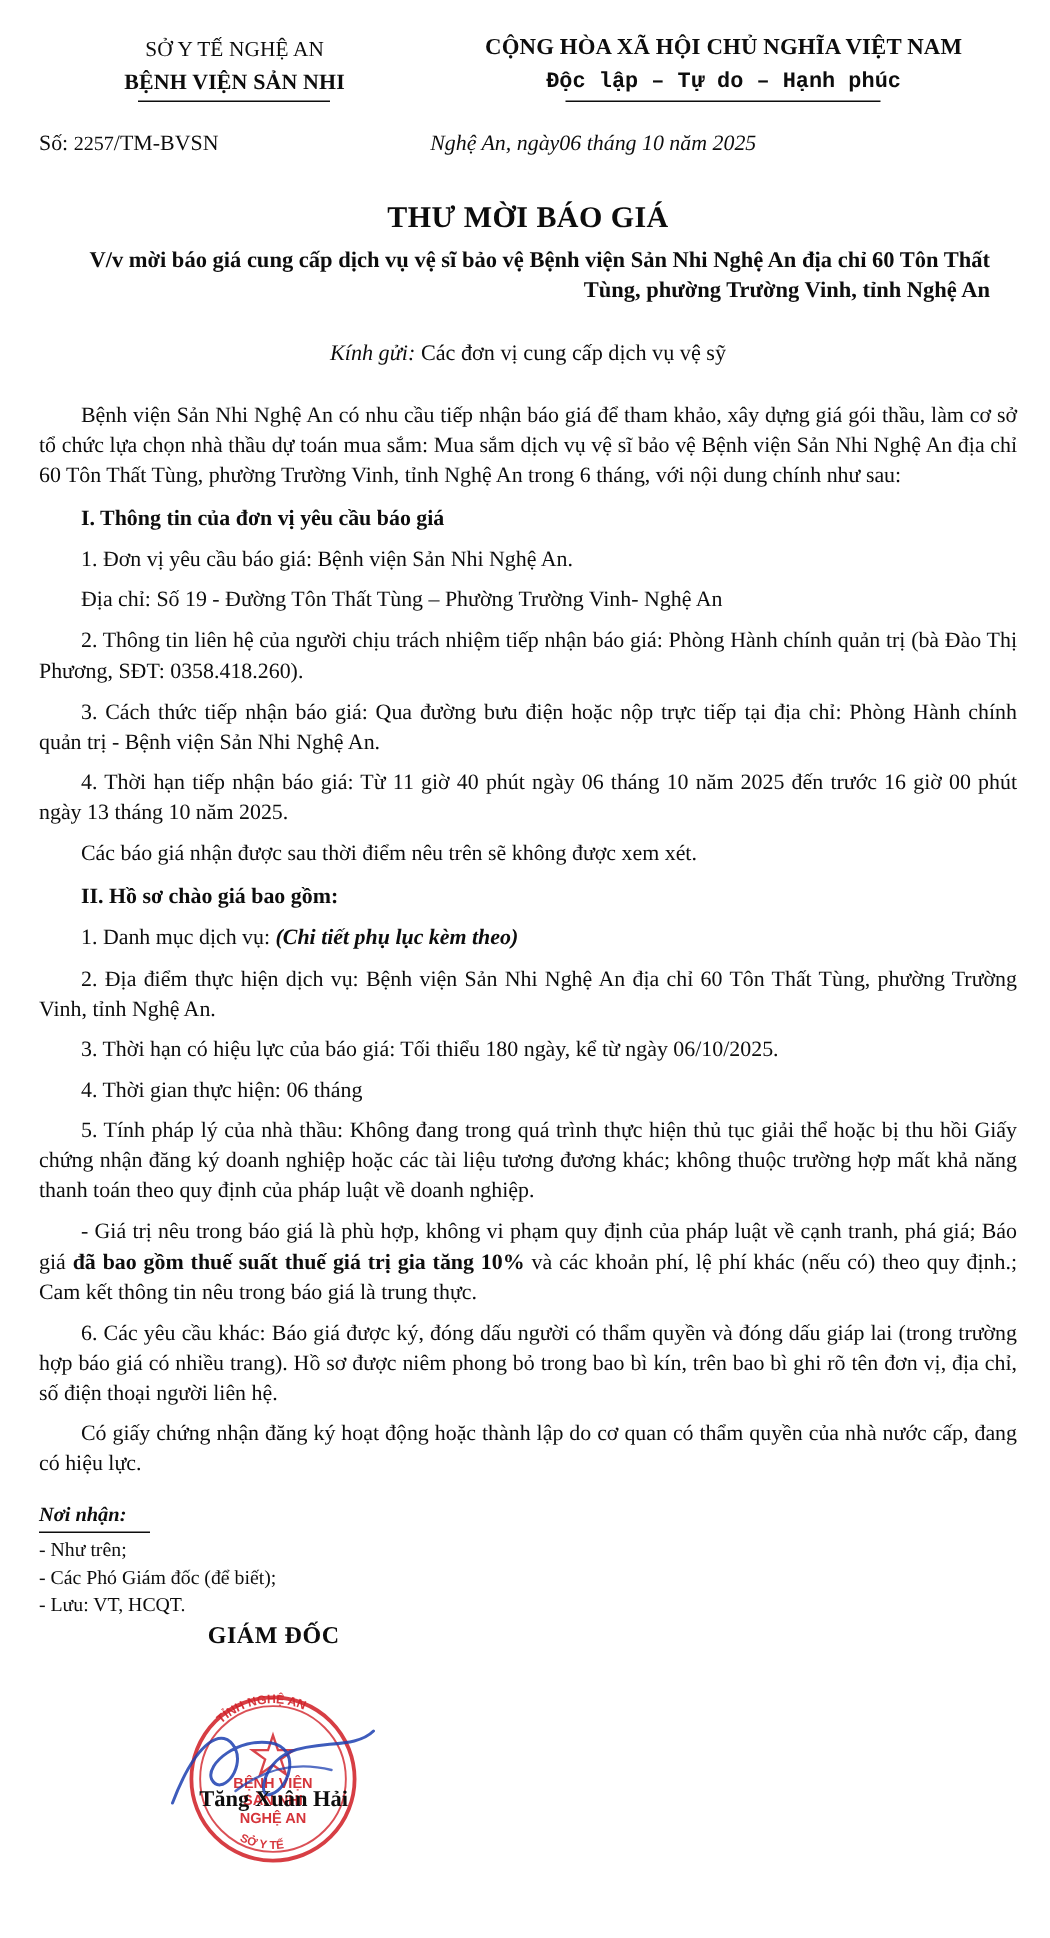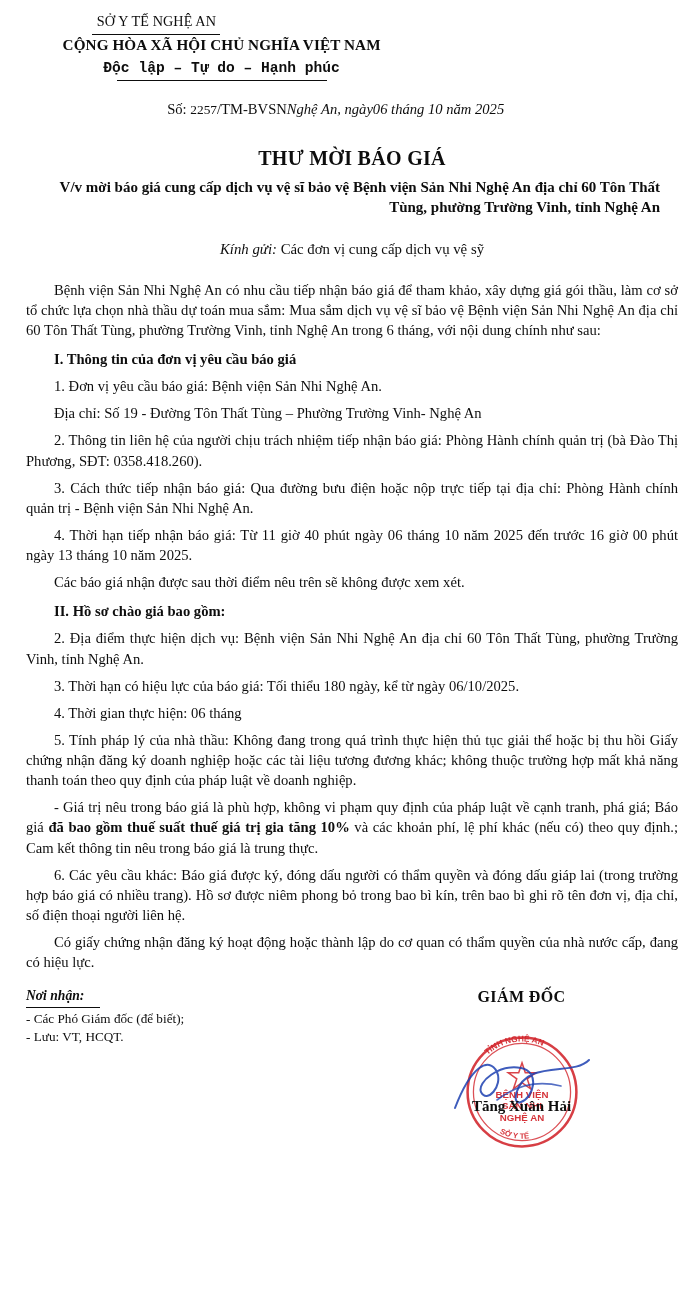--- a/index.html
+++ b/index.html
@@ -20,23 +20,23 @@
   .page {
     width: 700px;
     min-height: 1292px;
     padding: 10px 22px 8px 26px;
     position: relative;
   }
 
   
   .header {
     display: flex;
-    flex-direction: column;
+    flex-direction: row;
     align-items: flex-start;
-    margin-top: 0;
+    margin-top: 12px;
   }
   .hdr-left {
     width: 40%;
     text-align: center;
     padding-top: 2px;
   }
   .hdr-right {
     width: 60%;
     text-align: center;
   }
@@ -75,21 +75,21 @@
   }
 
   .subhdr {
     display: flex;
     flex-direction: row;
     align-items: flex-start;
     margin-top: 18px;
   }
   .subhdr-left {
     width: 40%;
-    text-align: right;
+    text-align: left;
     font-size: 14.6px;
   }
   .subhdr-left .num {
     font-size: 13.4px;
   }
   .subhdr-right {
     width: 60%;
     text-align: left;
     font-style: italic;
     font-size: 14.6px;
@@ -137,21 +137,21 @@
     font-weight: bold;
     text-indent: 28px;
     margin: 9px 0 7px 0;
   }
   .b { font-weight: bold; }
   .i { font-style: italic; }
 
   
   .footer {
     display: flex;
-    flex-direction: row;
+    flex-direction: column;
     margin-top: 14px;
   }
   .recv {
     width: 52%;
     font-size: 13.2px;
     line-height: 1.42;
   }
   .recv-title {
     font-weight: bold;
     font-style: italic;
@@ -207,20 +207,21 @@
   }
 </style>
 </head>
 <body>
 
 <div class="page">
 
   <div class="header">
     <div class="hdr-left">
       <div class="org-name">SỞ Y TẾ NGHỆ AN</div>
+      <div class="org-name-bold">BỆNH VIỆN SẢN NHI</div>
       <div class="underline-short"></div>
     </div>
     <div class="hdr-right">
       <div class="nation">CỘNG HÒA XÃ HỘI CHỦ NGHĨA VIỆT NAM</div>
       <div class="motto">Độc lập – Tự do – Hạnh phúc</div>
       <div class="underline-long"></div>
     </div>
   </div>
 
   <div class="subhdr">
@@ -252,37 +253,41 @@
 
     <p class="para">1. Đơn vị yêu cầu báo giá:  Bệnh viện Sản Nhi Nghệ An.</p>
     <p class="para">Địa chỉ: Số 19 - Đường Tôn Thất Tùng – Phường Trường Vinh- Nghệ An</p>
     <p class="para">2. Thông tin liên hệ của người chịu trách nhiệm tiếp nhận báo giá: Phòng Hành chính quản trị (bà Đào Thị Phương, SĐT: 0358.418.260).</p>
     <p class="para">3. Cách thức tiếp nhận báo giá: Qua đường bưu điện hoặc nộp trực tiếp tại địa chỉ: Phòng Hành chính quản trị - Bệnh viện Sản Nhi Nghệ An.</p>
     <p class="para">4. Thời hạn tiếp nhận báo giá: Từ 11 giờ 40 phút ngày 06 tháng 10 năm 2025 đến trước 16 giờ 00 phút ngày 13 tháng 10 năm 2025.</p>
     <p class="para">Các báo giá nhận được sau thời điểm nêu trên sẽ không được xem xét.</p>
 
     <div class="sec-head">II. Hồ sơ chào giá bao gồm:</div>
 
+    <p class="para">
+      <span>1.  Danh mục dịch vụ: </span><span class="i b">(Chi tiết phụ lục kèm theo)</span>
+    </p>
     <p class="para">2.  Địa điểm thực hiện dịch vụ: Bệnh viện Sản Nhi Nghệ An địa chỉ 60 Tôn Thất Tùng, phường Trường Vinh, tỉnh Nghệ An.</p>
     <p class="para">3.  Thời hạn có hiệu lực của báo giá: Tối thiểu 180 ngày, kể từ ngày 06/10/2025.</p>
     <p class="para">4. Thời gian thực hiện: 06 tháng</p>
     <p class="para">5. Tính pháp lý của nhà thầu: Không đang trong quá trình thực hiện thủ tục giải thể hoặc bị thu hồi Giấy chứng nhận đăng ký doanh nghiệp hoặc các tài liệu tương đương khác; không thuộc trường hợp mất khả năng thanh toán theo quy định của pháp luật về doanh nghiệp.</p>
 
     <p class="para">
       <span>- Giá trị nêu trong báo giá là phù hợp, không vi phạm quy định của pháp luật về cạnh tranh, phá giá; Báo giá </span><span class="b">đã bao gồm thuế suất thuế giá trị gia tăng 10%</span><span> và các khoản phí, lệ phí khác (nếu có) theo quy định.; Cam kết thông tin nêu trong báo giá là trung thực.</span>
     </p>
 
     <p class="para">6. Các yêu cầu khác: Báo giá được ký, đóng dấu người có thẩm quyền và đóng dấu giáp lai (trong trường hợp báo giá có nhiều trang). Hồ sơ được niêm phong bỏ trong bao bì kín, trên bao bì ghi rõ tên đơn vị, địa chỉ, số điện thoại người liên hệ.</p>
     <p class="para">Có giấy chứng nhận đăng ký hoạt động hoặc thành lập do cơ quan có thẩm quyền của nhà nước cấp, đang có hiệu lực.</p>
   </div>
 
   <div class="footer">
     <div class="recv">
       <div class="recv-title">Nơi nhận:</div>
       <div class="recv-underline"></div>
+      <div>- Như trên;</div>
       <div>- Các Phó Giám đốc (để biết);</div>
       <div>- Lưu: VT, HCQT.</div>
     </div>
 
     <div class="sign">
       <div class="sign-title">GIÁM ĐỐC</div>
 
       <div class="sign-space">
 
         <svg class="stamp" viewBox="0 0 140 140">

